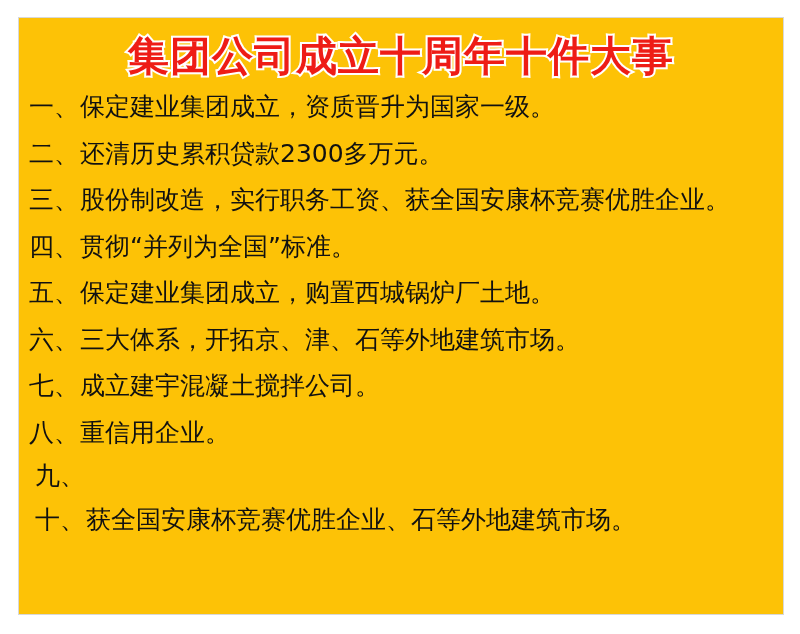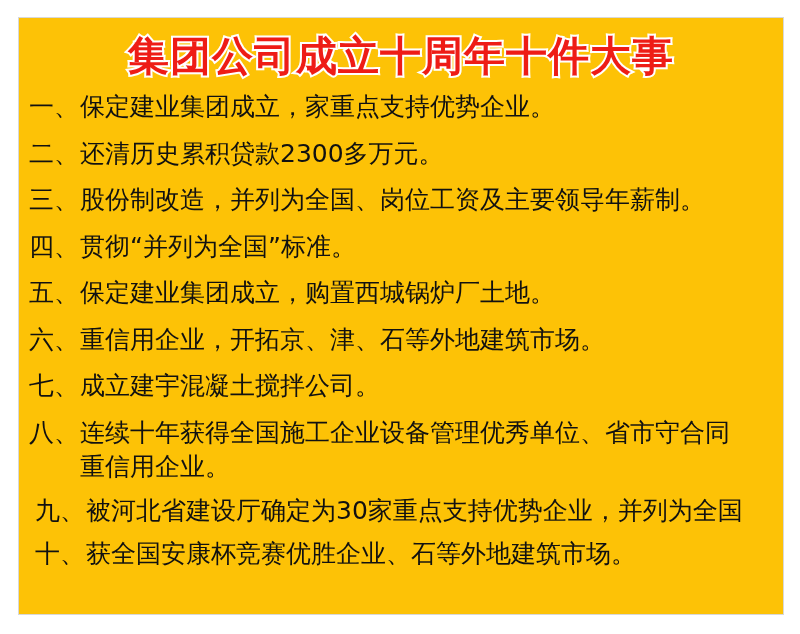--- a/index.html
+++ b/index.html
@@ -95,78 +95,76 @@
 
   <div class="title-wrap">
     <div class="poster-title">集团公司成立十周年十件大事</div>
   </div>
 
   <div class="list">
 
     <div class="item">
       <span class="item-marker">一、</span>
       <span class="item-text">
-        <span class="line2">保定建业集团成立，家重点支持优势企业。</span>
+        <span class="line2">保定建业集团成立，资质晋升为国家一级。</span>
       </span>
     </div>
 
     <div class="item">
       <span class="item-marker">二、</span>
       <span class="item-text">
         <span class="line2">还清历史累积贷款2300多万元。</span>
       </span>
     </div>
 
     <div class="item">
       <span class="item-marker">三、</span>
       <span class="item-text">
-        <span class="line2">股份制改造，并列为全国、岗位工资及主要领导年薪制。</span>
+        <span class="line2">股份制改造，实行职务工资、获全国安康杯竞赛优胜企业。</span>
       </span>
     </div>
 
     <div class="item">
       <span class="item-marker">四、</span>
       <span class="item-text">
         <span class="line2">贯彻“并列为全国”标准。</span>
       </span>
     </div>
 
     <div class="item">
       <span class="item-marker">五、</span>
       <span class="item-text">
         <span class="line2">保定建业集团成立，购置西城锅炉厂土地。</span>
       </span>
     </div>
 
     <div class="item">
       <span class="item-marker">六、</span>
       <span class="item-text">
-        <span class="line2">重信用企业，开拓京、津、石等外地建筑市场。</span>
+        <span class="line2">三大体系，开拓京、津、石等外地建筑市场。</span>
       </span>
     </div>
 
     <div class="item">
       <span class="item-marker">七、</span>
       <span class="item-text">
         <span class="line2">成立建宇混凝土搅拌公司。</span>
       </span>
     </div>
 
     <div class="item tight">
       <span class="item-marker">八、</span>
       <span class="item-text">
-        <span class="line2">连续十年获得全国施工企业设备管理优秀单位、省市守合同</span>
         <span class="line2">重信用企业。</span>
       </span>
     </div>
 
     <div class="item tight indent">
       <span class="item-marker">九、</span>
       <span class="item-text">
-        <span class="line2">被河北省建设厅确定为30家重点支持优势企业，并列为全国</span>
       </span>
     </div>
 
     <div class="item indent">
       <span class="item-marker">十、</span>
       <span class="item-text">
         <span class="line2">获全国安康杯竞赛优胜企业、石等外地建筑市场。</span>
       </span>
     </div>
 

